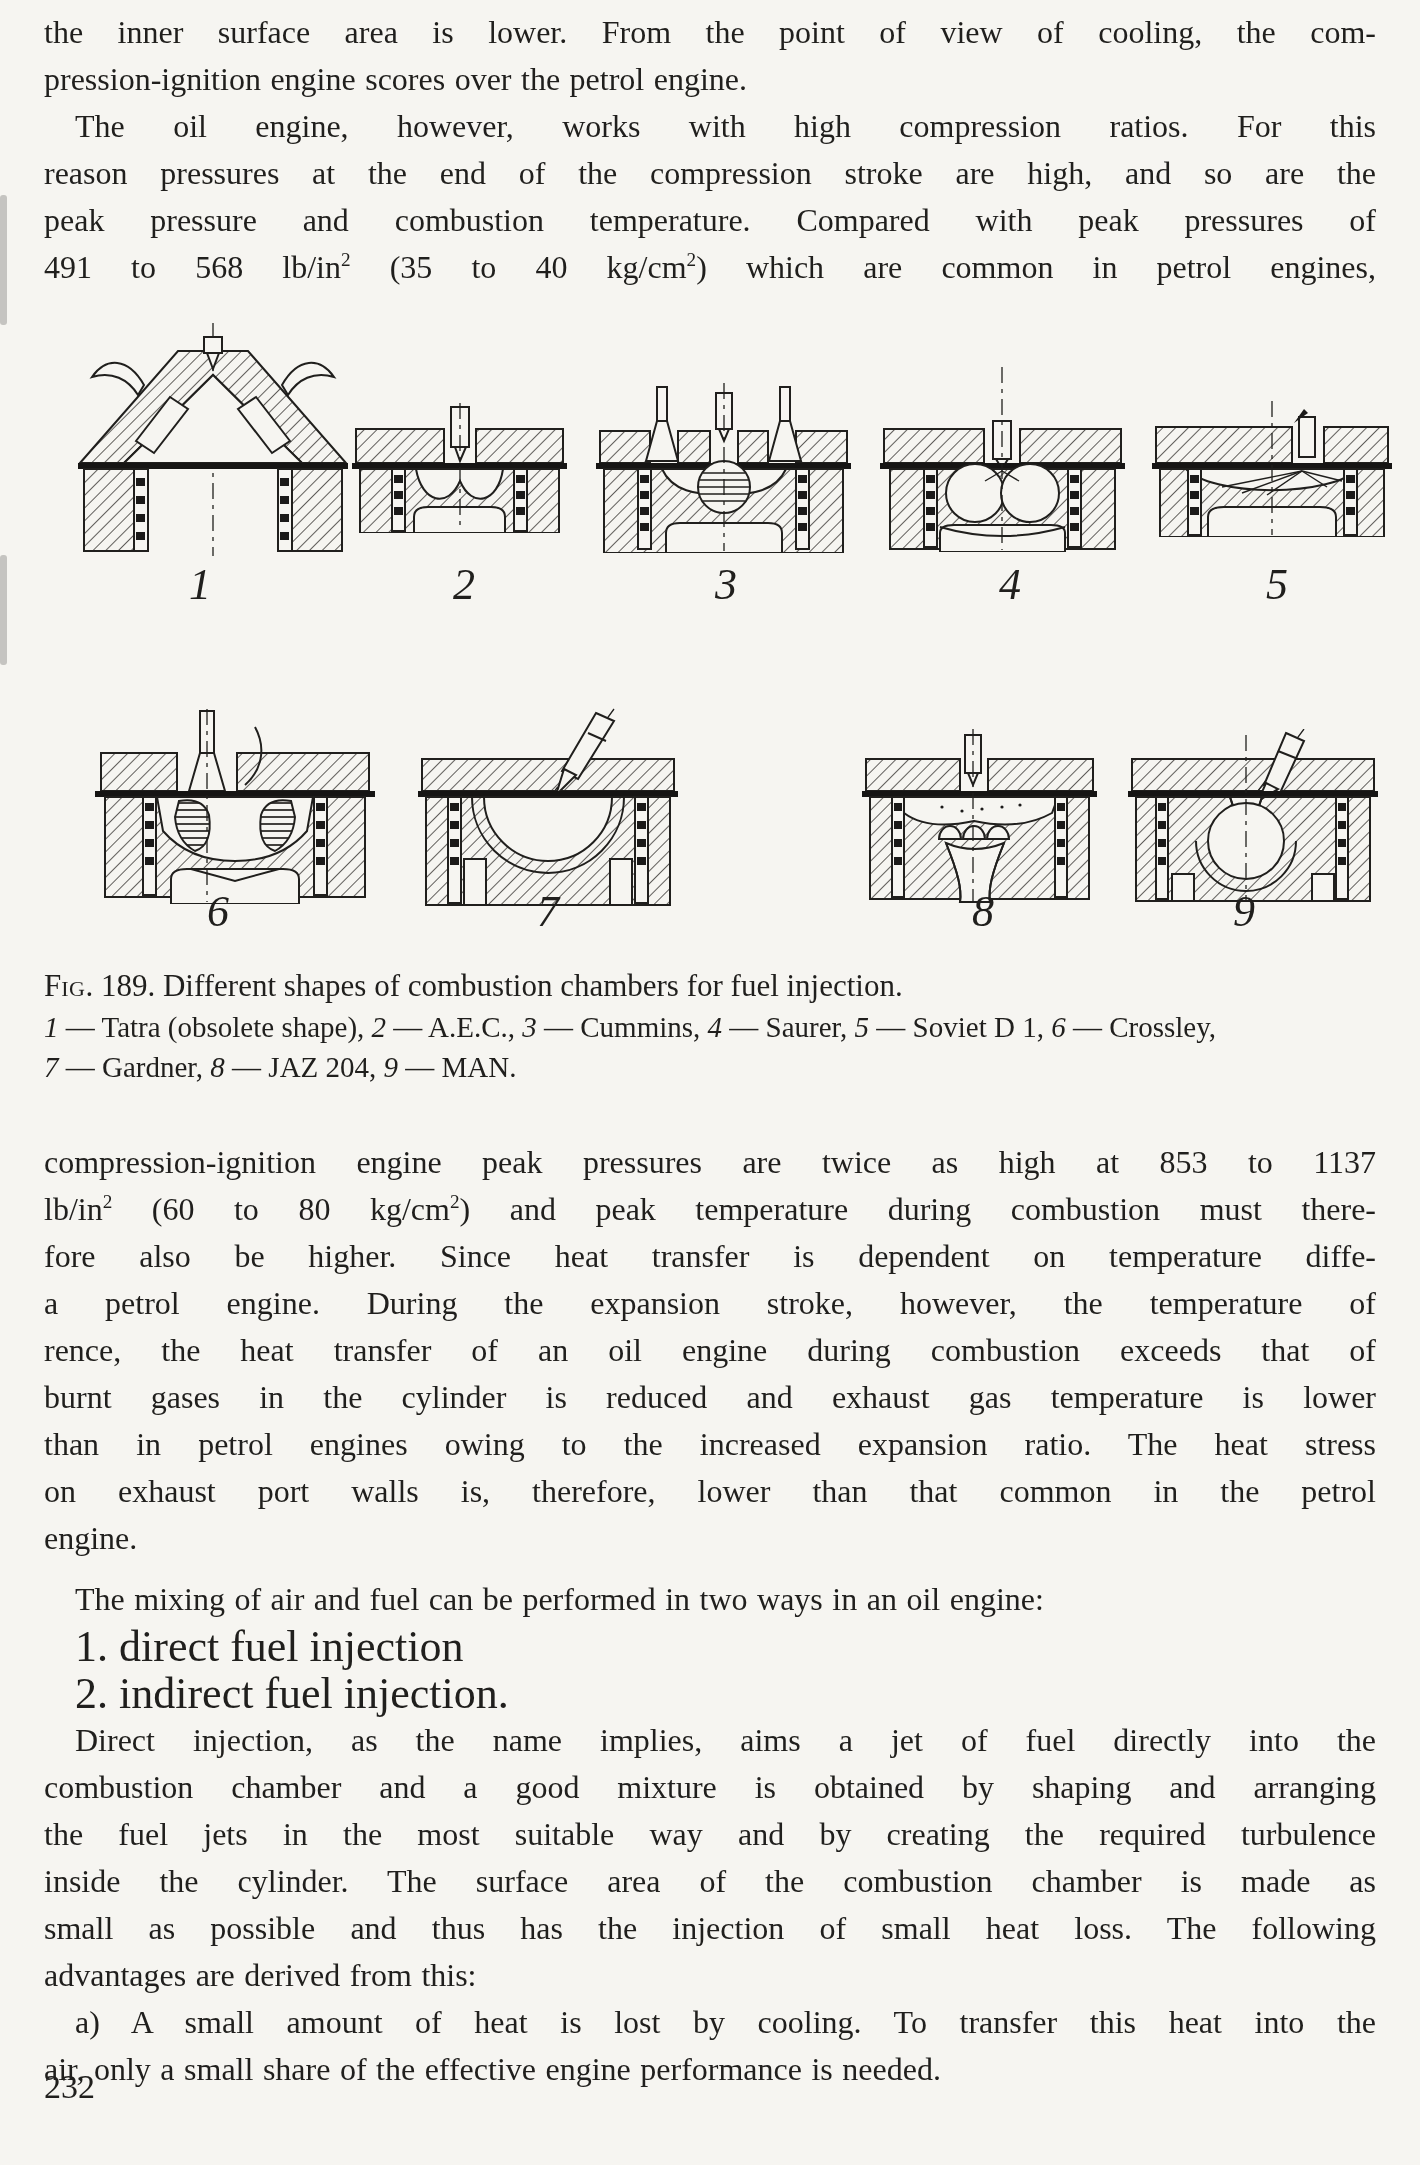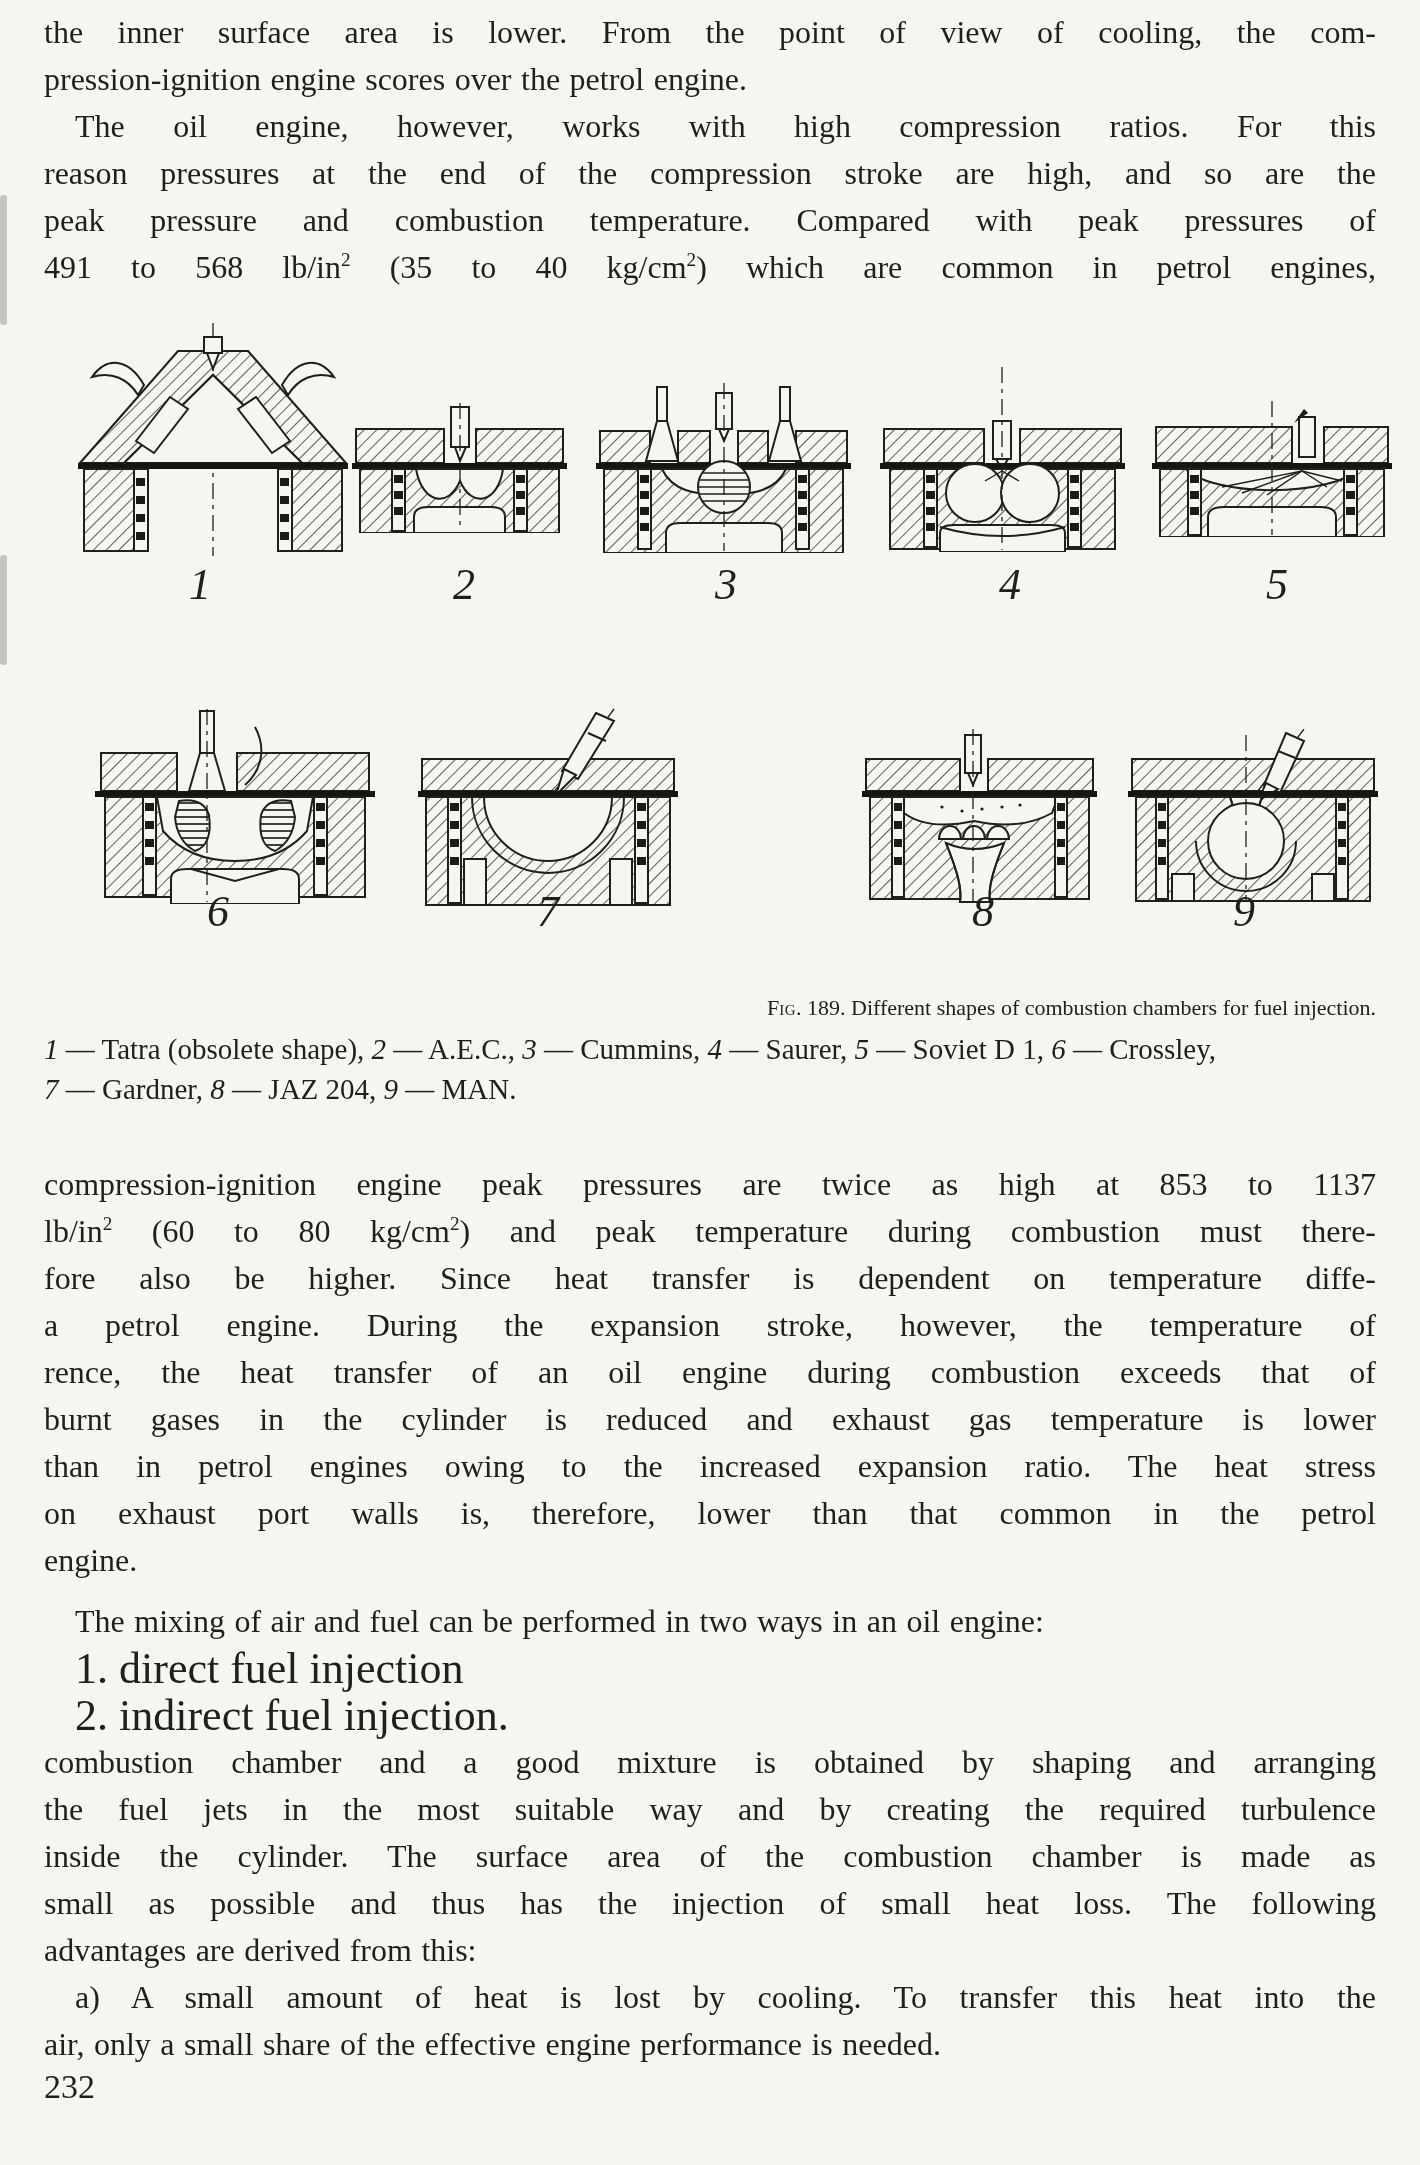--- a/index.html
+++ b/index.html
@@ -23,21 +23,21 @@
   .list-block{padding-left:31px;}
   .list-line{font-size:44px;line-height:47px;text-align:left;}
   
   .figure{position:relative;height:640px;margin-top:22px;}
   .diag{position:absolute;}
   .fig-num{
     position:absolute;transform:translateX(-50%);
     font-style:italic;font-size:44px;line-height:48px;width:110px;text-align:center;
   }
   
-  .cap-title{text-align:right;font-size:22px;line-height:42px;margin-top:34px;}
+  .cap-title{text-align:left;font-size:31px;line-height:42px;margin-top:12px;}
   .cap-detail{text-align:left;font-size:29px;line-height:40px;}
   .cap-detail i, .cap-title i{font-style:italic;}
   
   .ht{fill:url(#ht);stroke:#201f1d;stroke-width:2;}
   .hs{fill:url(#hstripe);stroke:#201f1d;stroke-width:2;}
   .pp{fill:#f6f5f1;stroke:#201f1d;stroke-width:2;}
   .ln{fill:none;stroke:#201f1d;stroke-width:2;}
   .thin{fill:none;stroke:#201f1d;stroke-width:1.4;}
   .cl{fill:none;stroke:#201f1d;stroke-width:1.3;stroke-dasharray:16 6 4 6;}
   .dk{fill:#161514;}
@@ -369,20 +369,21 @@
       <div class="tline last"><span>engine.</span></div>
     </div>
   <div class="block" style="margin-top:14px">
       <div class="tline last ind"><span>The mixing of air and fuel can be performed in two ways in an oil engine:</span></div>
     </div>
   <div class="list-block">
     <div class="list-line">1. direct fuel injection</div>
     <div class="list-line">2. indirect fuel injection.</div>
   </div>
   <div class="block">
+      <div class="tline ind"><span>Direct injection, as the name implies, aims a jet of fuel directly into the</span></div>
       <div class="tline"><span>combustion chamber and a good mixture is obtained by shaping and arranging</span></div>
       <div class="tline"><span>the fuel jets in the most suitable way and by creating the required turbulence</span></div>
       <div class="tline"><span>inside the cylinder. The surface area of the combustion chamber is made as</span></div>
       <div class="tline"><span>small as possible and thus has the injection of small heat loss. The following</span></div>
       <div class="tline last"><span>advantages are derived from this:</span></div>
     </div>
   <div class="block">
       <div class="tline ind"><span>a) A small amount of heat is lost by cooling. To transfer this heat into the</span></div>
       <div class="tline last"><span>air, only a small share of the effective engine performance is needed.</span></div>
     </div>

